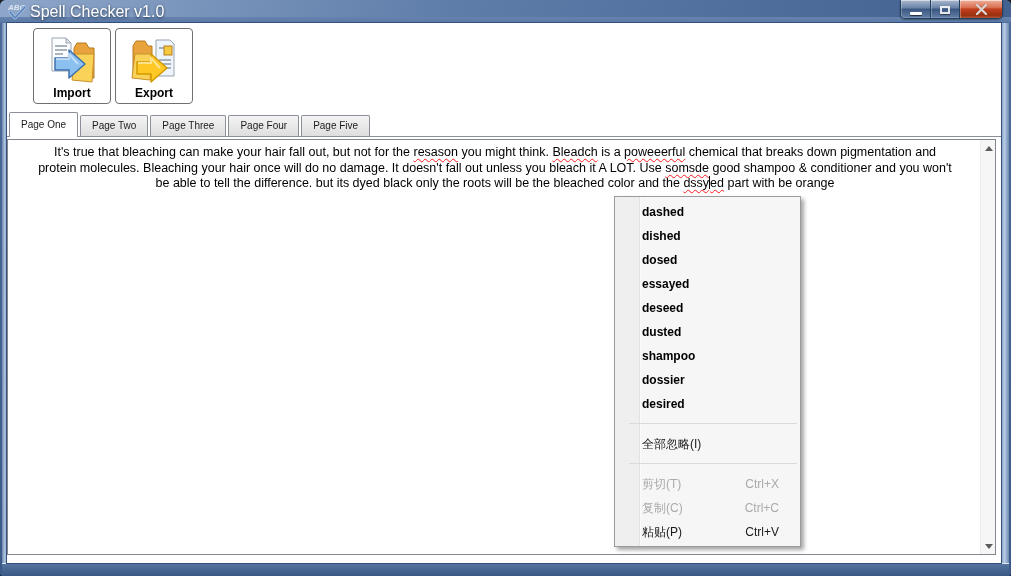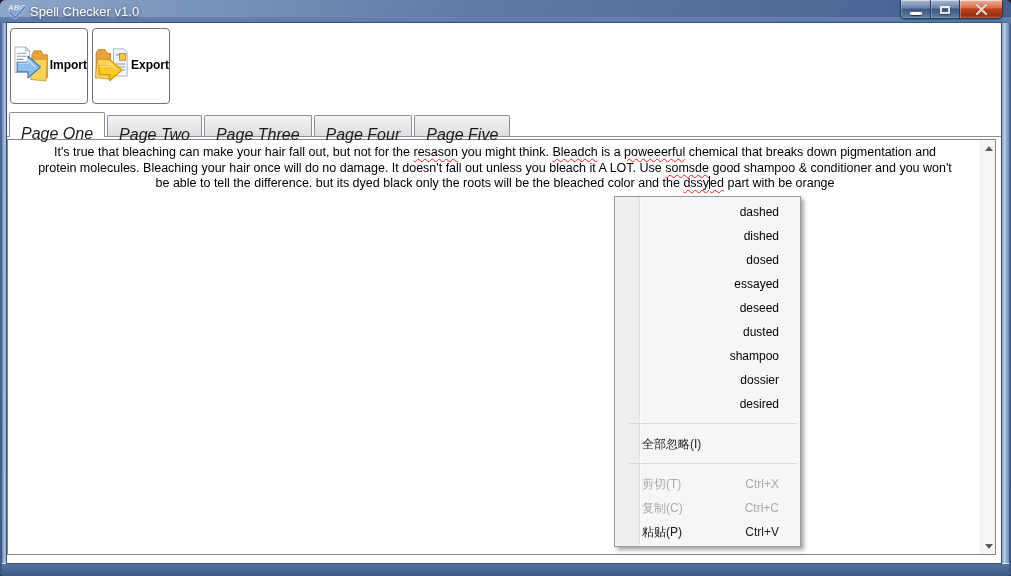--- a/index.html
+++ b/index.html
@@ -15,21 +15,21 @@
     background: linear-gradient(90deg, #6d87ac, #aec5e1 55%, #7d97bb); }
   .frame-right { position: absolute; right: 2px; top: 23px; bottom: 13px; width: 8px;
     background: linear-gradient(90deg, #7d97bb, #b6cce7 45%, #6d87ac); }
   .frame-bottom{ position: absolute; left: 2px; right: 2px; bottom: 0; height: 13px;
     background: linear-gradient(180deg, #54749f, #3a5885); border-top: 1px solid #dfe8f3; }
 
   
   .titlebar { position: absolute; top: 0; left: 0; right: 0; height: 17px;
     background: linear-gradient(100deg, #8ea6c9 0%, #5e7da9 45%, #426190 100%); }
   .app-icon { position: absolute; left: 7px; top: 2px; width: 20px; height: 19px; }
-  .win-title { position: absolute; left: 30px; top: 0; line-height: 23px; font-size: 13px;
+  .win-title { position: absolute; left: 30px; top: 0; line-height: 23px; font-size: 16px;
     color: #ffffff; text-shadow: 0 1px 3px rgba(10,25,45,.8); white-space: nowrap; }
   .win-controls { position: absolute; top: 0; right: 8px; display: flex; height: 19px;
     border-radius: 0 0 5px 5px; box-shadow: 0 1px 2px rgba(0,0,0,.35); }
   .wbtn { height: 19px; border: 1px solid #24405f; border-top: none;
     display: flex; align-items: center; justify-content: center;
     background: linear-gradient(180deg, rgba(255,255,255,.55) 0%, rgba(255,255,255,.18) 45%,
                 rgba(25,45,75,.28) 50%, rgba(160,180,205,.35) 100%);
     box-shadow: inset 0 1px 0 rgba(255,255,255,.5), inset 1px 0 0 rgba(255,255,255,.25); }
   .wbtn.min { width: 31px; border-radius: 0 0 0 5px; }
   .wbtn.max { width: 28px; border-left: none; border-right: none; }
@@ -40,32 +40,32 @@
     box-shadow: 0 1px 1px rgba(0,0,0,.6); }
   .glyph-max { width: 10px; height: 8px; border: 2px solid rgba(255,255,255,.85); margin-top: 1px;
     box-shadow: 0 1px 1px rgba(0,0,0,.4); }
 
   
   .client { position: absolute; left: 7px; top: 23px; width: 994px; height: 540px;
     background: #ffffff; outline: 1px solid #33517c; }
 
   
   .tool-btn { position: absolute; top: 5px; width: 78px; height: 76px; background: #fff;
-    border: 1px solid #707070; border-radius: 4px; display: flex; 
+    border: 1px solid #707070; border-radius: 4px; display: flex; flex-direction: column;
     align-items: center; justify-content: flex-end; padding-bottom: 3px;
-    font-family: inherit; font-size: 12px; font-weight: bold; color: #000; cursor: default; }
+    font-family: inherit; font-size: 12px; font-weight: bold; color: #000; cursor: default; margin-left: 23px; }
   .tool-btn.import { left: 3px; }
   .tool-btn.export { left: 85px; }
   .tool-icon { width: 50px; height: 48px; margin-bottom: 2px; }
 
   
   .tabstrip { position: absolute; left: 2px; top: 89px; height: 24px; display: flex; gap: 2px; z-index: 3; }
   .tab { border: 1px solid #8b8f98; border-bottom: none; border-radius: 2px 2px 0 0;
-    background: linear-gradient(180deg, #f4f4f4, #dedede); font-size: 16px; color: #1b1b1b;
-    padding: 9px 11px; margin-top: 3px; line-height: 19px; height: 21px; font-style: italic; }
+    background: linear-gradient(180deg, #f4f4f4, #dedede); font-size: 10px; color: #1b1b1b;
+    padding: 0 11px; margin-top: 3px; line-height: 19px; height: 21px; }
   .tab.active { background: #ffffff; margin-top: 0; line-height: 23px; height: 25px; z-index: 4; position: relative; }
   .panel-line { position: absolute; left: 0; right: 0; top: 113px; height: 1px; background: #8b8f98; z-index: 2; }
 
   
   .editor { position: absolute; left: 0; top: 116px; width: 989px; height: 416px;
     border: 1px solid #82878f; background: #fff; }
   .editor-text { position: absolute; left: 0; top: 0; right: 16px; bottom: 0;
     padding: 5px 0 0 3px; font-size: 12.5px; line-height: 15.6px; color: #000; overflow: hidden; }
   .line { white-space: nowrap; text-align: center; }
   .miss { text-decoration-line: underline; text-decoration-style: wavy;
@@ -82,21 +82,21 @@
   .tri-down { width: 0; height: 0; border-left: 4px solid transparent; border-right: 4px solid transparent;
     border-top: 5px solid #5c5c5c; }
 
   
   .context-menu { position: absolute; left: 607px; top: 173px; width: 187px; z-index: 50;
     background: linear-gradient(90deg, #efefef 0px, #efefef 24px, #e2e2e2 24px, #e2e2e2 25px,
                 #fbfbfb 25px, #fbfbfb 26px, #f6f6f6 26px);
     border: 1px solid #9b9b9b; box-shadow: 3px 3px 4px rgba(0,0,0,.35); padding: 3px 0 2px 0; }
   .menu-item { height: 24px; line-height: 24px; padding: 0 21px 0 27px; font-size: 12px;
     display: flex; justify-content: space-between; align-items: center; color: #1b1b1b; white-space: nowrap; }
-  .menu-item.sugg { font-weight: normal; color: #000; justify-content: flex-end; }
+  .menu-item.sugg { font-weight: bold; color: #000; }
   .menu-item.disabled { color: #aaaaaa; }
   .mi-shortcut { margin-left: 12px; }
   .menu-sep { height: 1px; background: #dadada; margin: 7px 3px 8px 14px; }
 </style>
 </head>
 <body>
 
 <div class="window">
 
   <div class="frame-left"></div>

